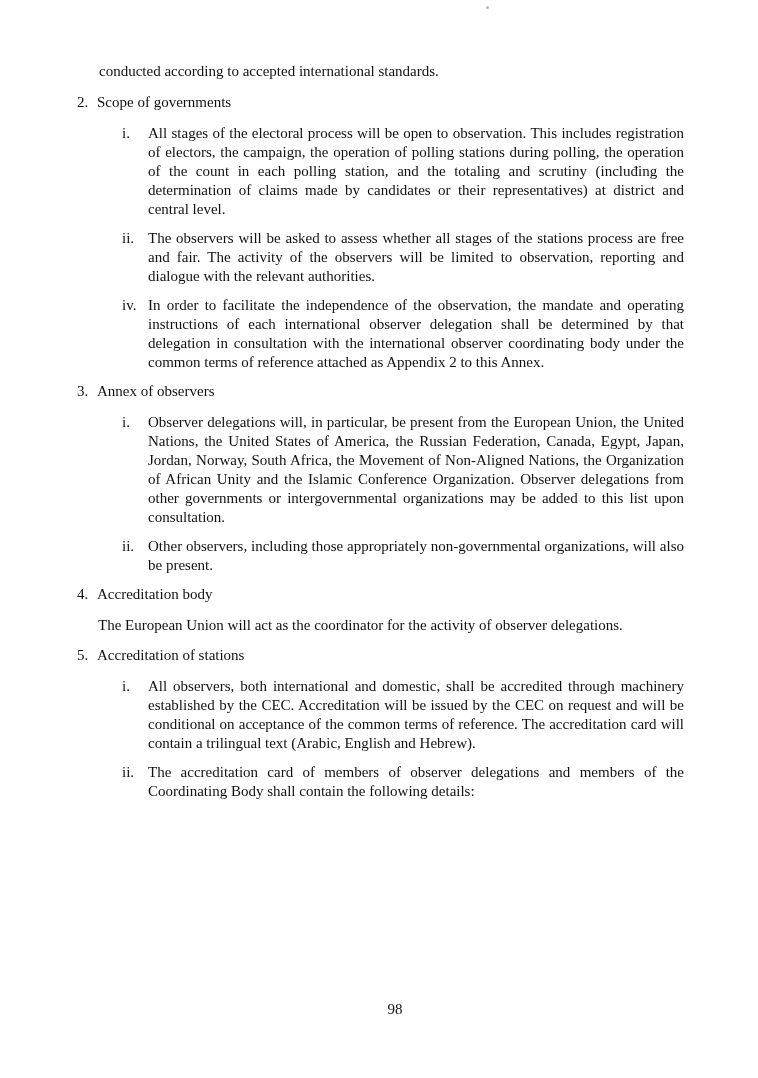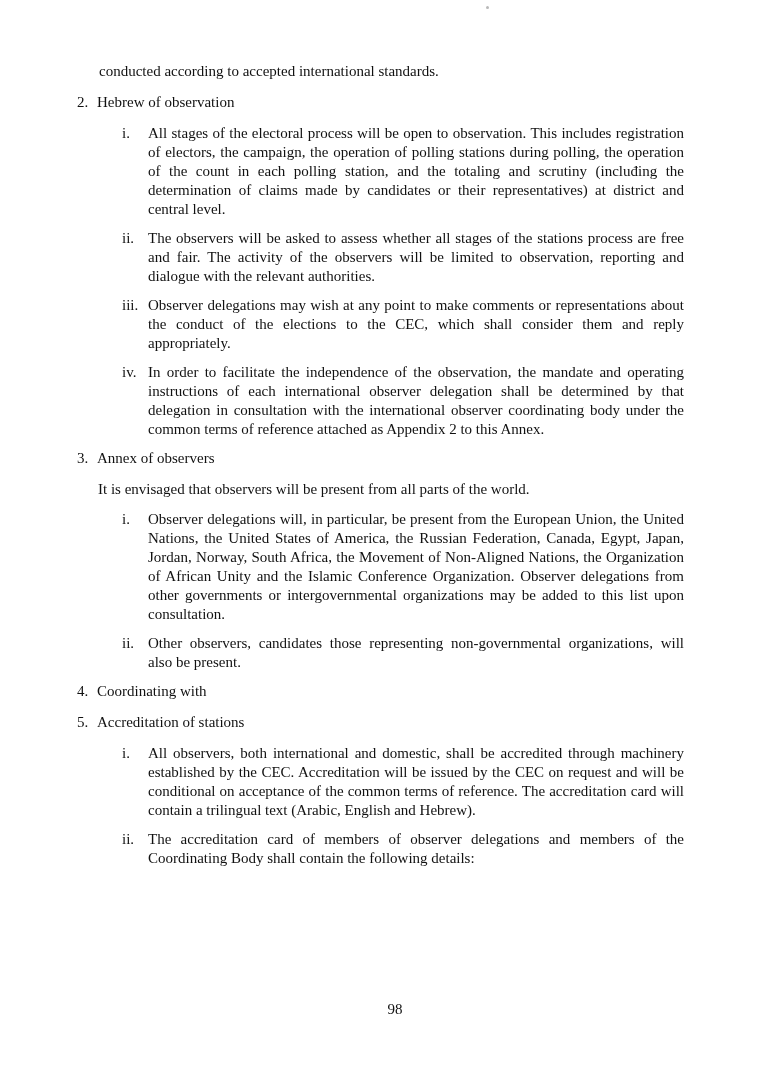--- a/index.html
+++ b/index.html
@@ -75,61 +75,57 @@
 
 <div class="page">
 
   <div class="speck"></div>
 
   <p class="continuation">conducted according to accepted international standards.</p>
 
   <section>
     <div class="heading">
       <span class="h-num">2.</span>
-      <span class="h-title">Hebrew of observation</span>
+      <span class="h-title">Scope of governments</span>
     </div>
     <div class="item">
       <span class="marker">i.</span>
       <span class="itext">All stages of the electoral process will be open to observation. This includes registration of electors, the campaign, the operation of polling stations during polling, the operation of the count in each polling station, and the totaling and scrutiny (incluđing the determination of claims made by candidates or their representatives) at district and central level.</span>
     </div>
     <div class="item">
       <span class="marker">ii.</span>
       <span class="itext">The observers will be asked to assess whether all stages of the stations process are free and fair. The activity of the observers will be limited to observation, reporting and dialogue with the relevant authorities.</span>
-    </div>
-    <div class="item">
-      <span class="marker">iii.</span>
-      <span class="itext">Observer delegations may wish at any point to make comments or representations about the conduct of the elections to the CEC, which shall consider them and reply appropriately.</span>
     </div>
     <div class="item">
       <span class="marker">iv.</span>
       <span class="itext">In order to facilitate the independence of the observation, the mandate and operating instructions of each international observer delegation shall be determined by that delegation in consultation with the international observer coordinating body under the common terms of reference attached as Appendix 2 to this Annex.</span>
     </div>
   </section>
 
   <section>
     <div class="heading">
       <span class="h-num">3.</span>
       <span class="h-title">Annex of observers</span>
     </div>
-    <p class="intro">It is envisaged that observers will be present from all parts of the world.</p>
     <div class="item">
       <span class="marker">i.</span>
       <span class="itext">Observer delegations will, in particular, be present from the European Union, the United Nations, the United States of America, the Russian Federation, Canada, Egypt, Japan, Jordan, Norway, South Africa, the Movement of Non-Aligned Nations, the Organization of African Unity and the Islamic Conference Organization. Observer delegations from other governments or intergovernmental organizations may be added to this list upon consultation.</span>
     </div>
     <div class="item">
       <span class="marker">ii.</span>
-      <span class="itext">Other observers, candidates those representing non-governmental organizations, will also be present.</span>
+      <span class="itext">Other observers, including those appropriately non-governmental organizations, will also be present.</span>
     </div>
   </section>
 
   <section>
     <div class="heading">
       <span class="h-num">4.</span>
-      <span class="h-title">Coordinating with</span>
+      <span class="h-title">Accreditation body</span>
     </div>
+    <p class="intro">The European Union will act as the coordinator for the activity of observer delegations.</p>
   </section>
 
   <section>
     <div class="heading">
       <span class="h-num">5.</span>
       <span class="h-title">Accreditation of stations</span>
     </div>
     <div class="item">
       <span class="marker">i.</span>
       <span class="itext">All observers, both international and domestic, shall be accredited through machinery established by the CEC. Accreditation will be issued by the CEC on request and will be conditional on acceptance of the common terms of reference. The accreditation card will contain a trilingual text (Arabic, English and Hebrew).</span>

